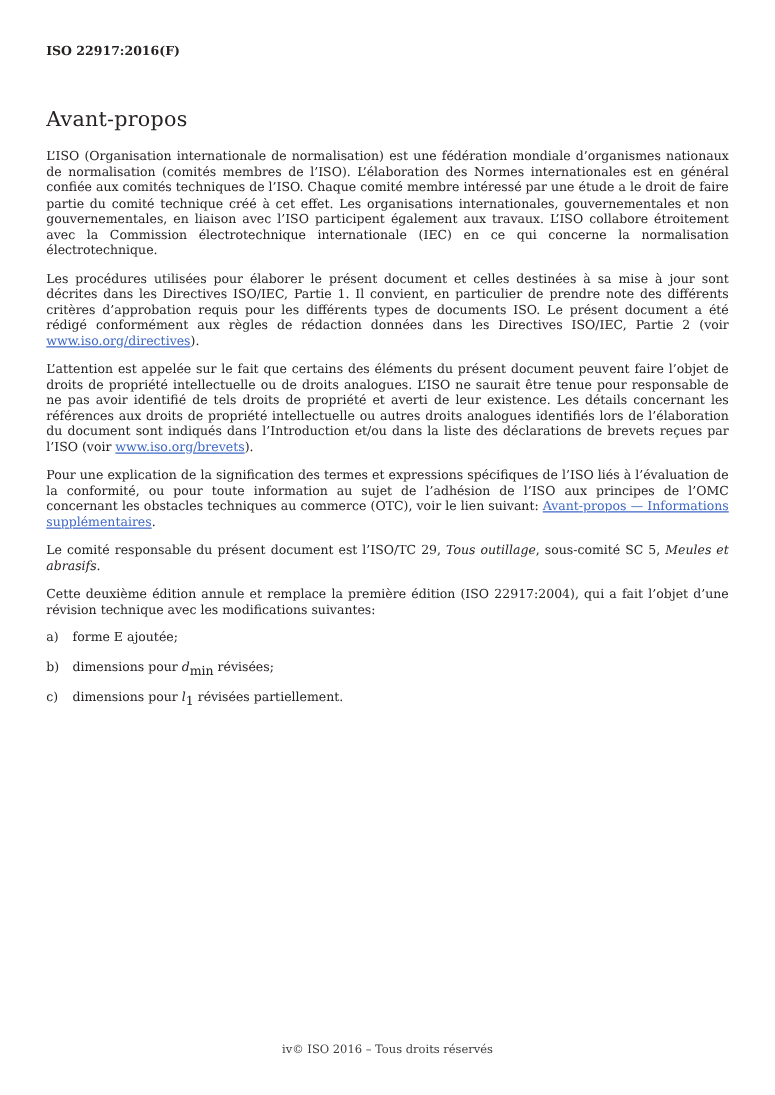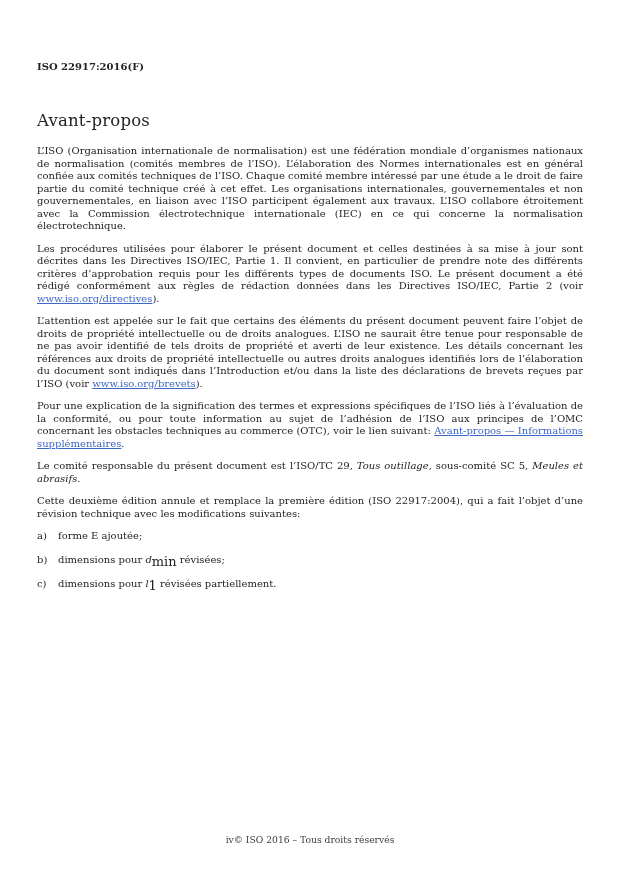--- a/index.html
+++ b/index.html
@@ -5,36 +5,36 @@
   * { margin:0; padding:0; box-sizing:border-box; }
   html,body { background:#ffffff; }
   .page {
     position:relative;
     width:620px; height:876px;
     background:#ffffff;
     font-family:"DejaVu Serif","Liberation Serif",serif;
     color:#262222;
     overflow:hidden;
   }
-  .content { position:absolute; left:37px; top:36px; width:546px;margin-top:25px; }
+  .content { position:absolute; left:37px; top:36px; width:546px; }
   .doc-ref { font-weight:bold; font-size:10px; }
   .page-title { font-weight:normal; font-size:16.5px; margin-top:39px; letter-spacing:0.2px; }
   .doc-body {
     margin-top:15px;
     font-size:10px;
     line-height:12.5px;
     text-align:justify;
   }
   .para { margin:0 0 10px 0; }
   .list-item { display:flex; margin:1px 0 11.5px 0; text-align:left; }
   .li-label { width:21px; flex:none; }
   .li-body { flex:1; }
   a.doc-link { color:var(--link-color,#3e68c5); cursor:pointer; }
   i { font-style:italic; }
-  sub { font-size:13px; line-height:0; }
+  sub { font-size:10px; line-height:0; }
   .footer {
     position:absolute; left:37px; top:834px; width:546px;
     display:flex; justify-content:center; align-items:baseline;
     font-size:9.2px; color:#3d3a3a;
   }
 </style>
 </head>
 <body>
 
 <div class="page">

